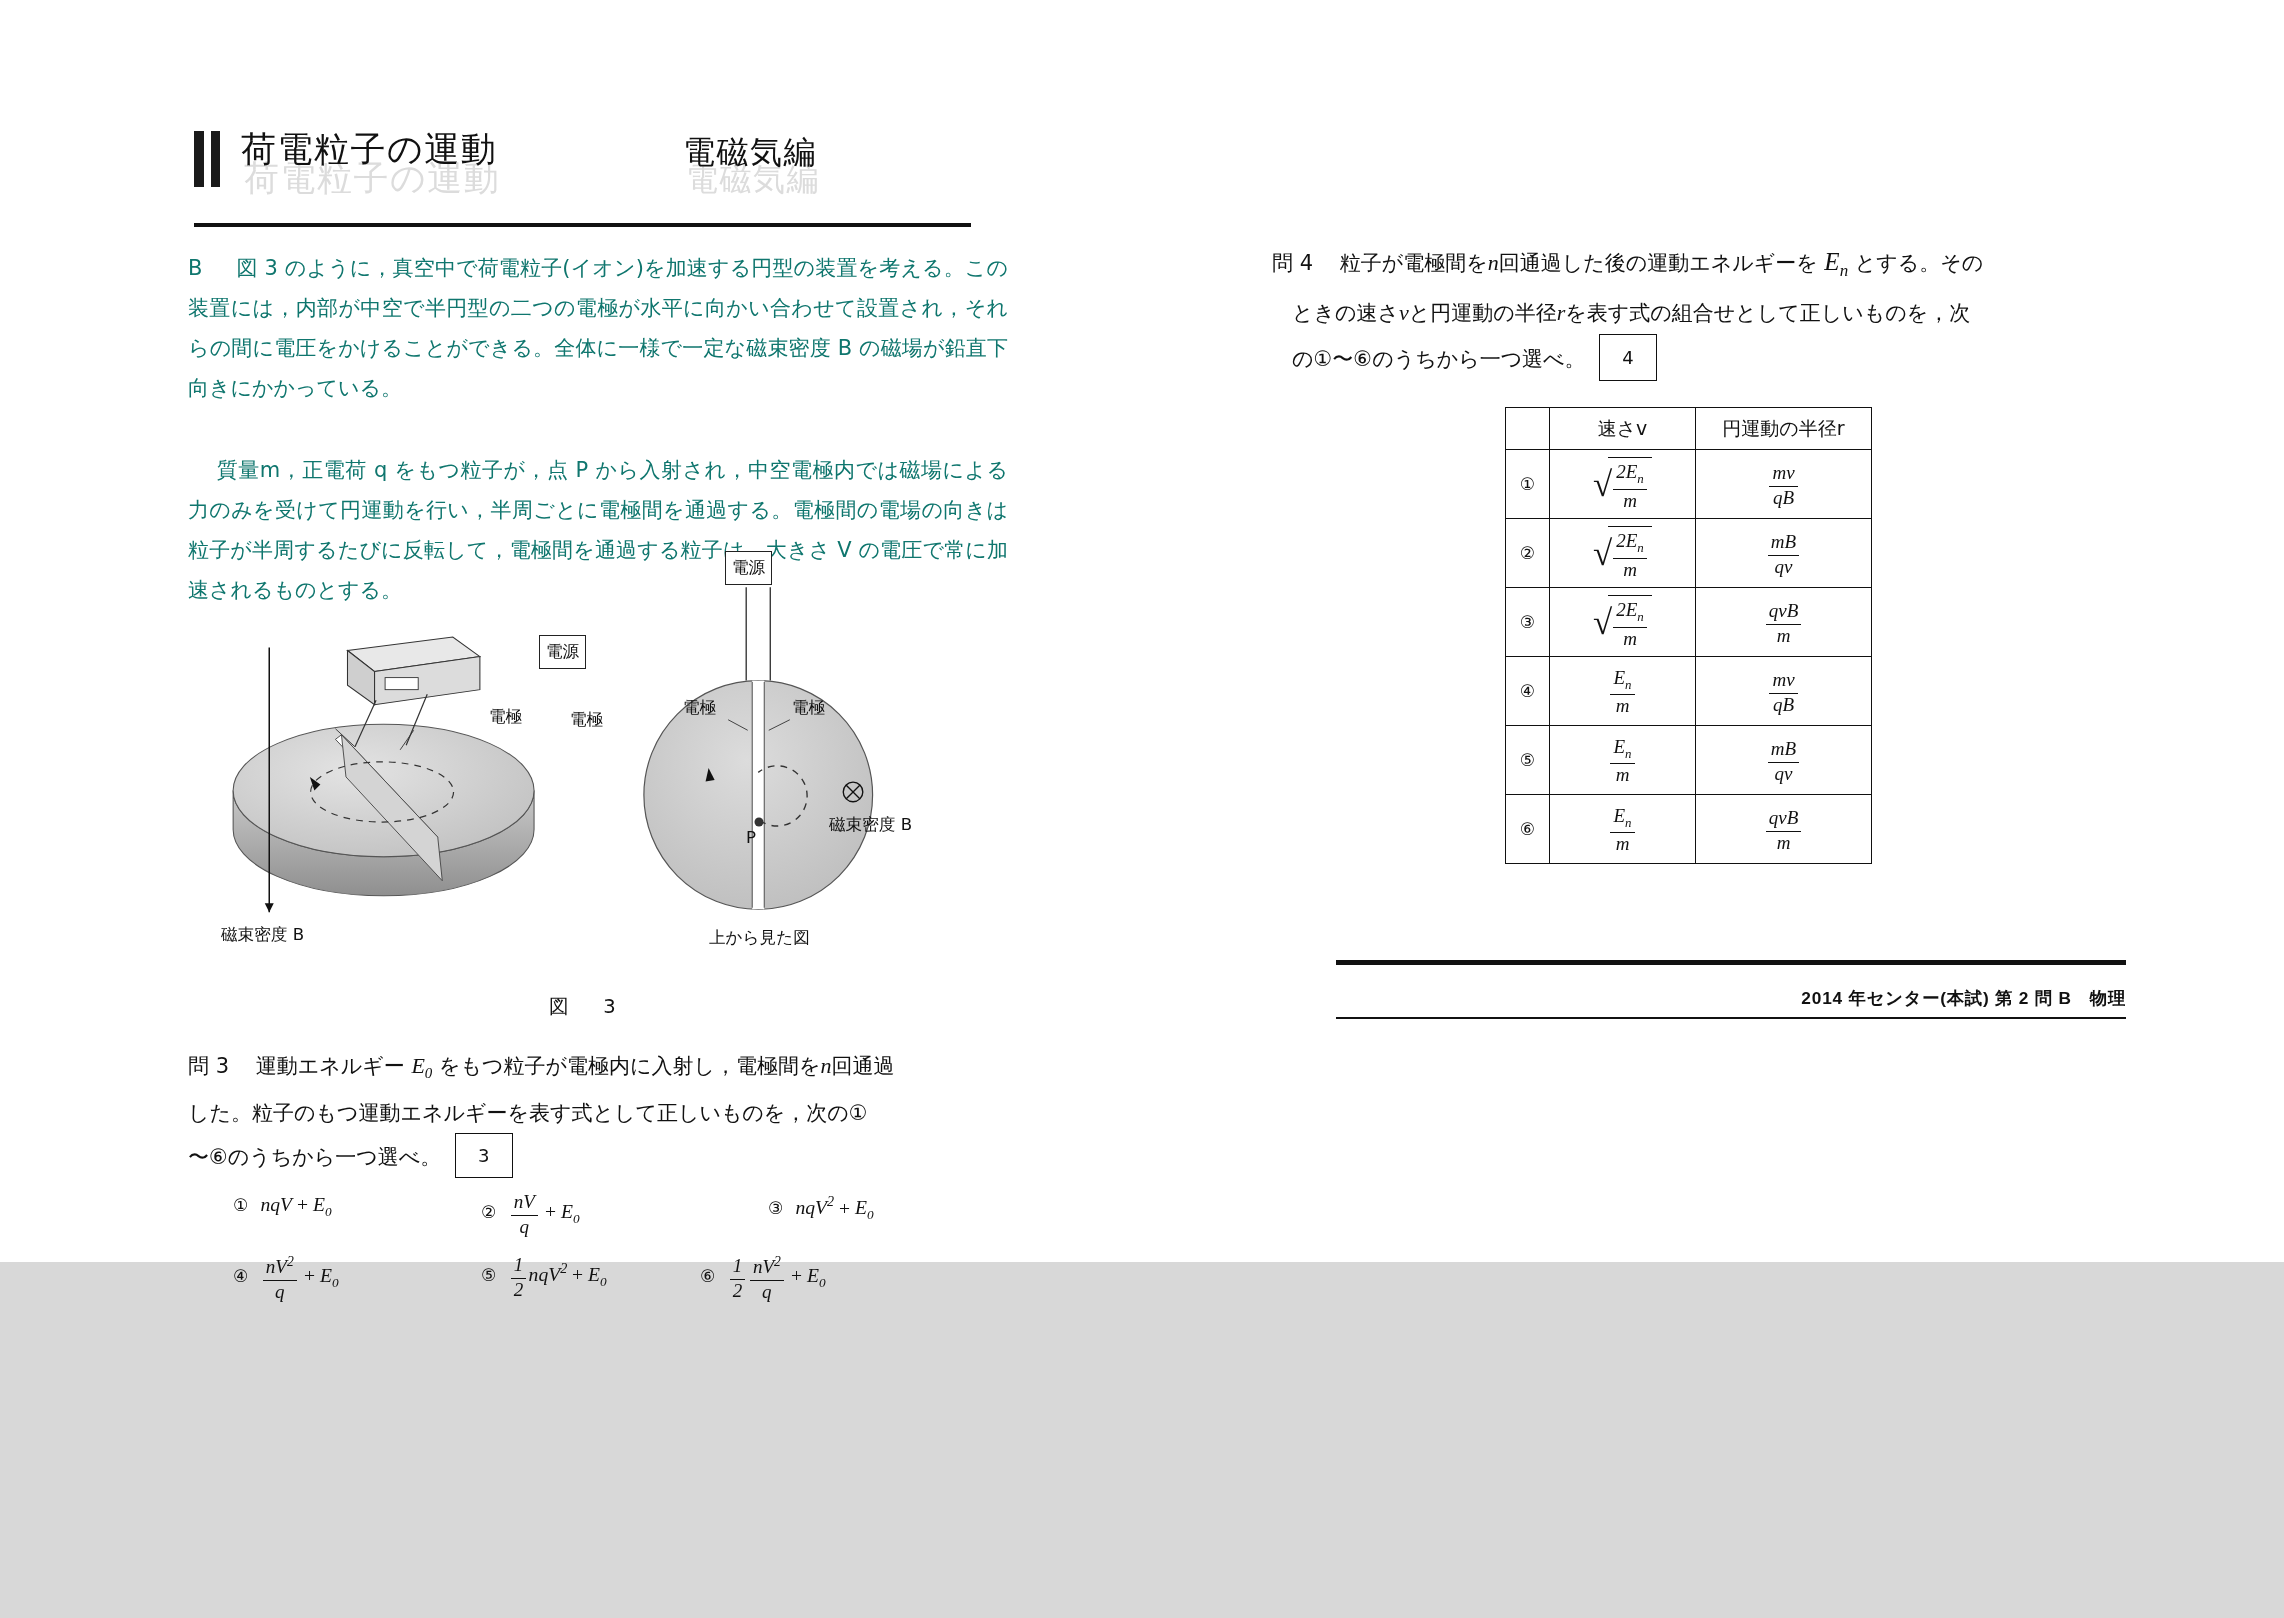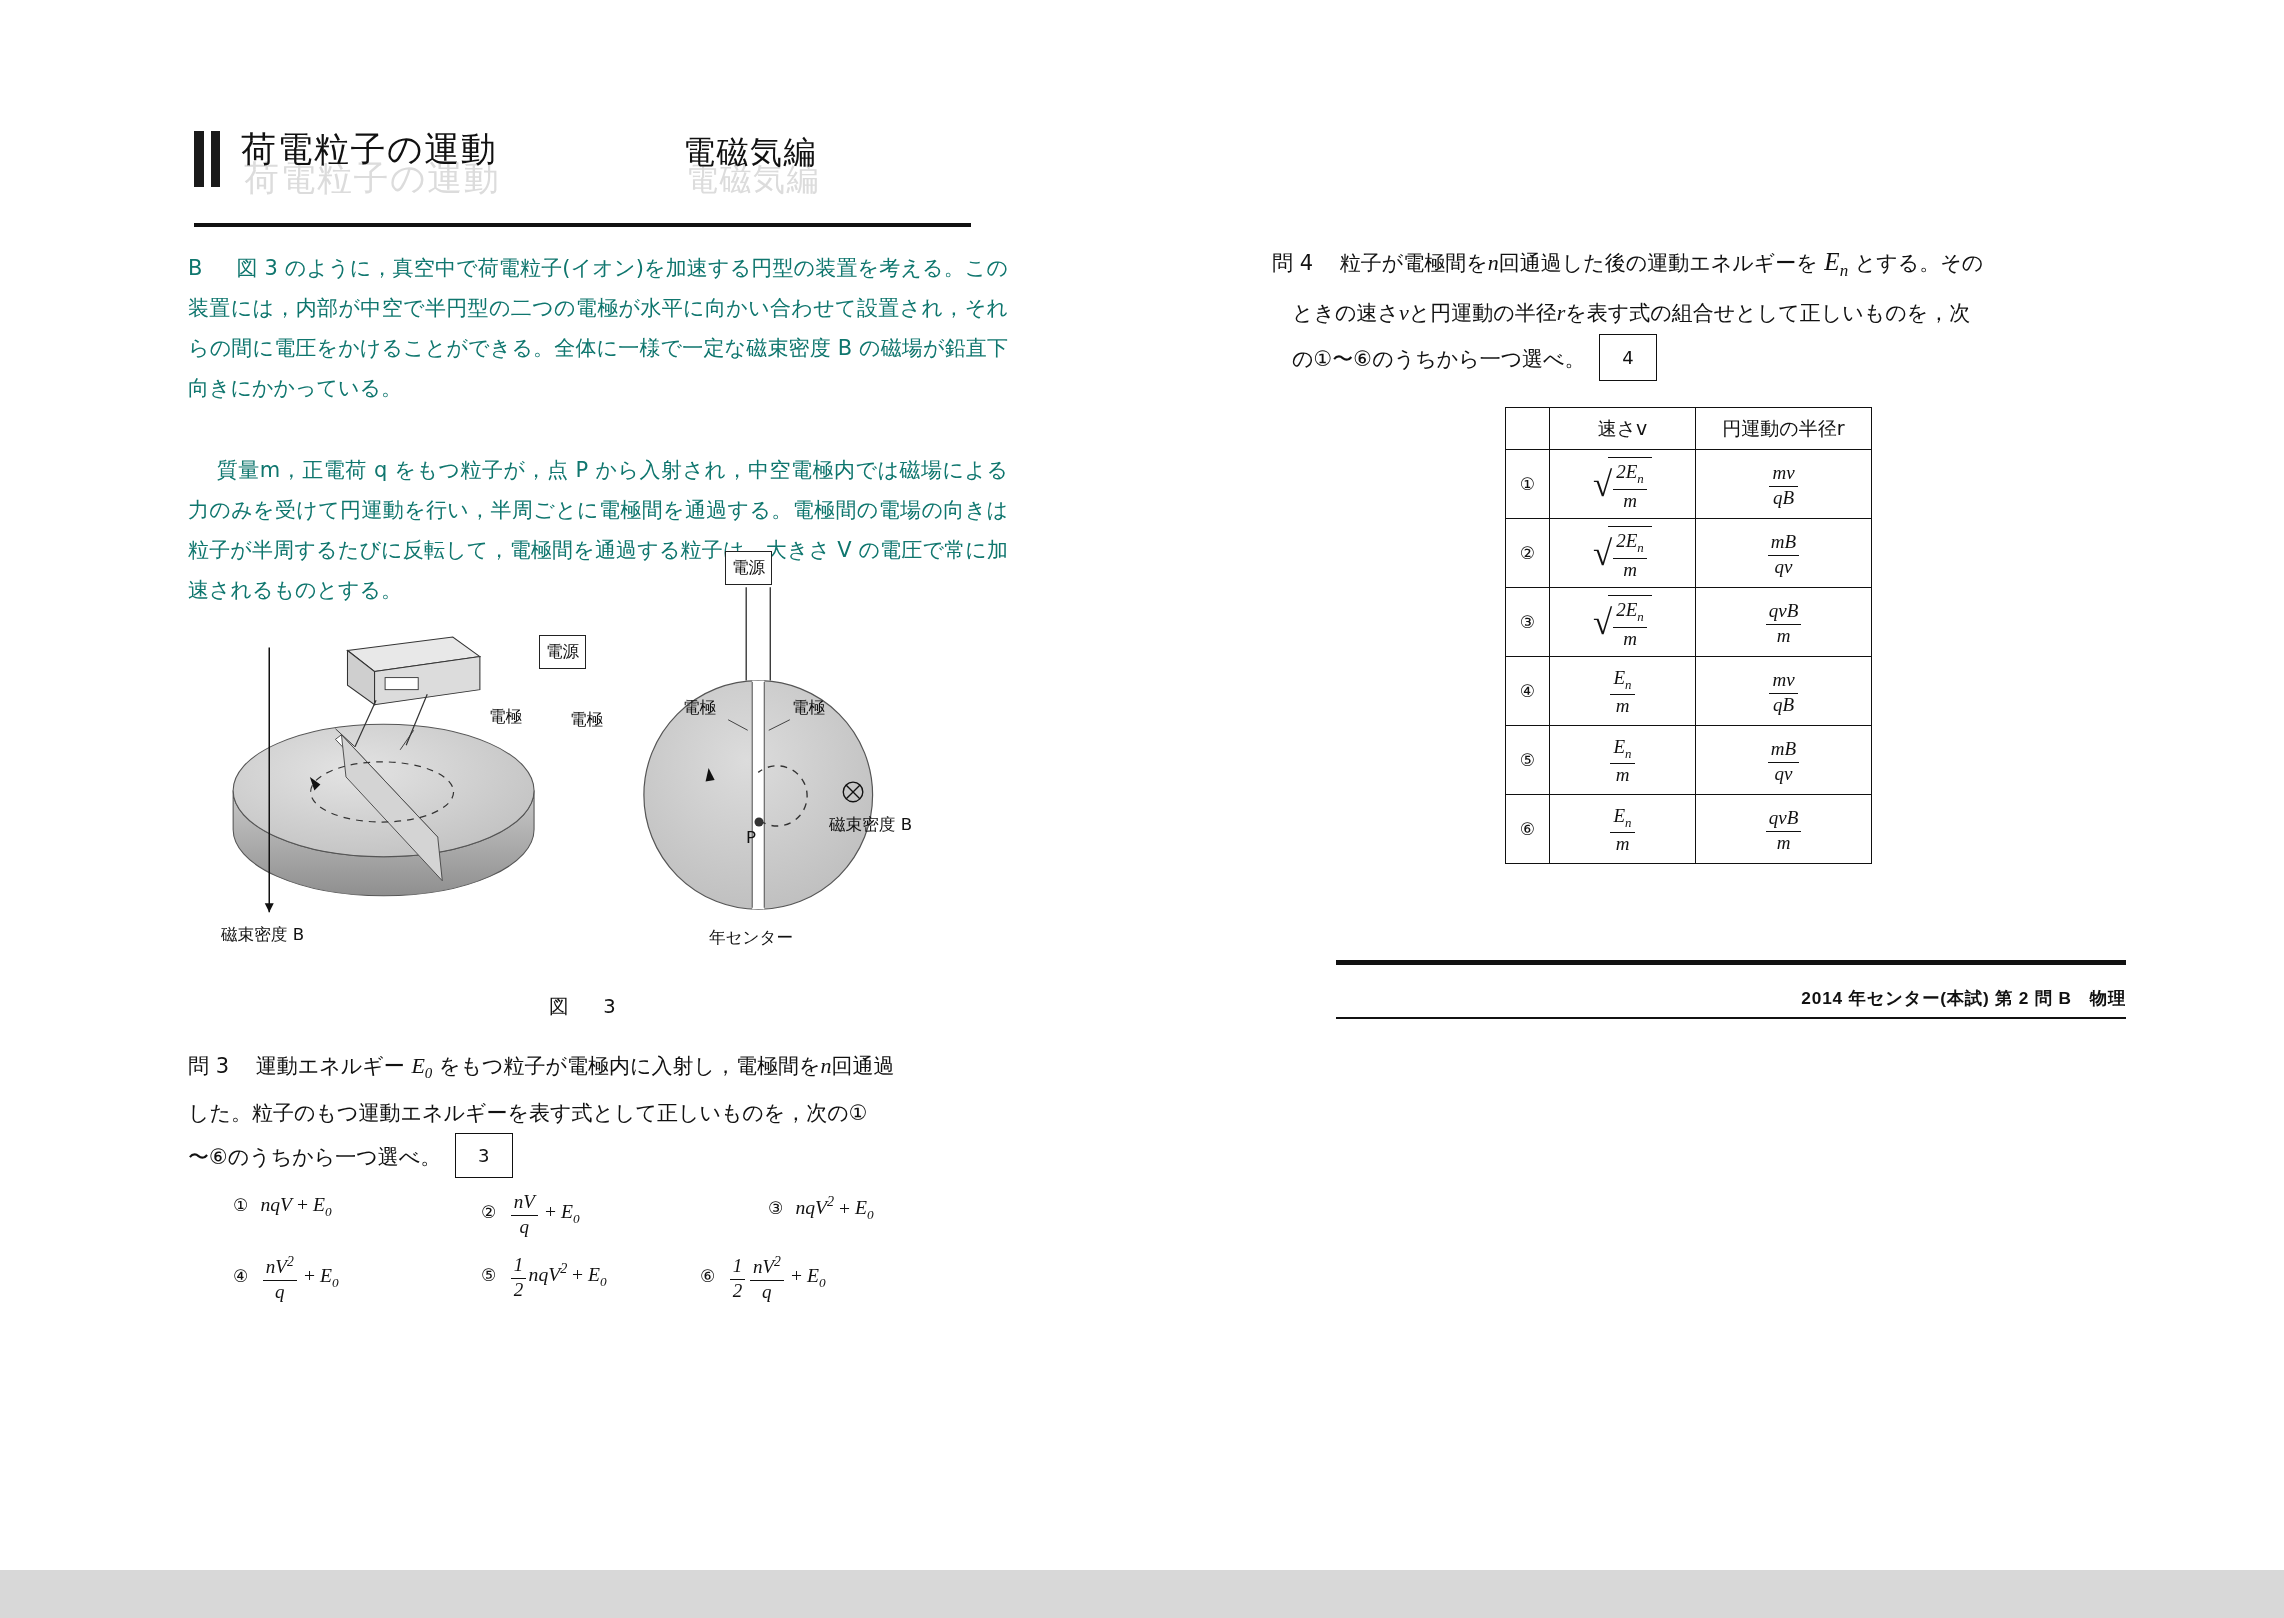--- a/index.html
+++ b/index.html
@@ -10,21 +10,21 @@
   body {
     width: 2284px;
     height: 1618px;
     font-family: "Liberation Serif", serif;
     overflow: hidden;
   }
   .page {
     position: absolute;
     left: 0; top: 0;
     width: 2284px;
-    height: 1570px;
+    height: 1262px;
     background: #ffffff;
   }
   
   .title-block {
     position: absolute;
     left: 194px;
     top: 126px;
     width: 775px;
     height: 75px;
   }
@@ -390,21 +390,21 @@
 
     
     <div class="label-box" style="left:351px; top:63px;">電源</div>
     <div class="label-box" style="left:537px; top:-21px;">電源</div>
     <div class="plain-label" style="left:301px; top:134px;">電極</div>
     <div class="plain-label" style="left:382px; top:137px;">電極</div>
     <div class="plain-label" style="left:495px; top:125px;">電極</div>
     <div class="plain-label" style="left:604px; top:125px;">電極</div>
     <div class="plain-label" style="left:33px; top:352px;">磁束密度 B</div>
     <div class="plain-label" style="left:641px; top:242px;">磁束密度 B</div>
-    <div class="plain-label" style="left:521px; top:355px;">年センター</div>
+    <div class="plain-label" style="left:521px; top:355px;">上から見た図</div>
     <div class="plain-label" style="left:558px; top:256px; font-size:16.6px;">P</div>
   </div>
 
   <div class="fig-caption">図　3</div>
 
   <div class="q3">
     <div class="q3-text">
       <span>問 3</span>
       &nbsp;&nbsp;&nbsp;運動エネルギー <span class="it">E<span class="sub">0</span></span> をもつ粒子が電極内に入射し，電極間を<span class="it">n</span>回通過<br>
       した。粒子のもつ運動エネルギーを表す式として正しいものを，次の①<br>

